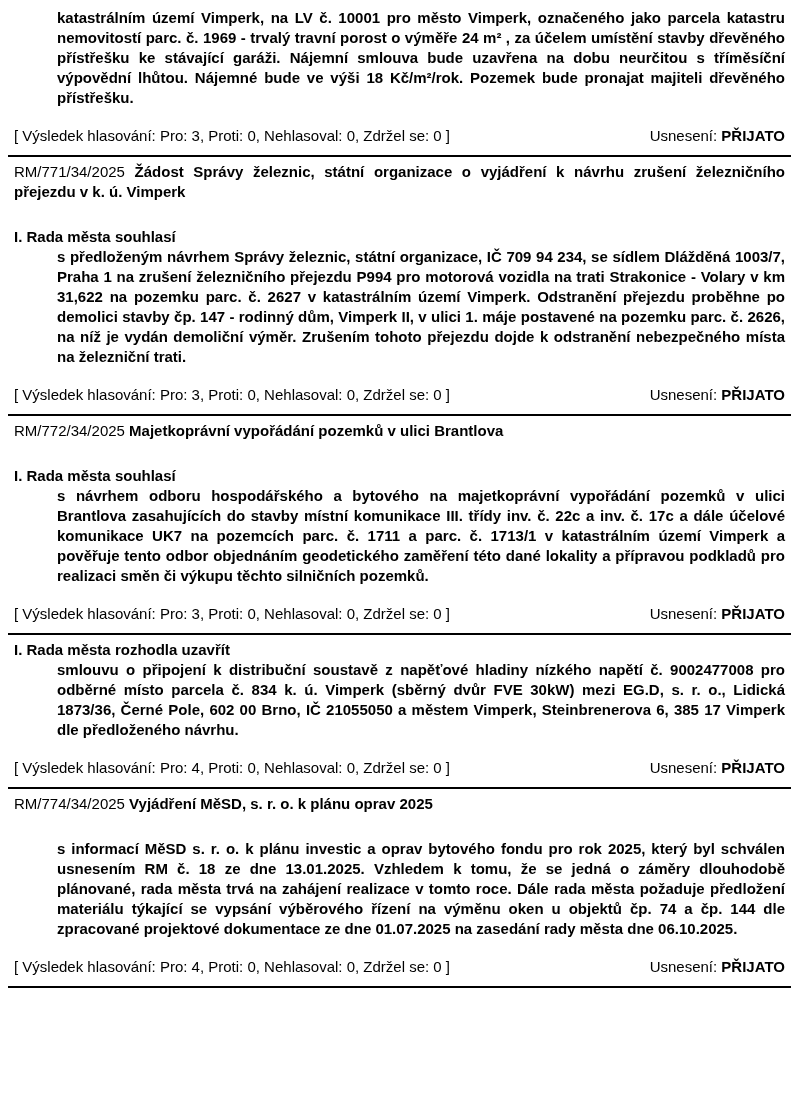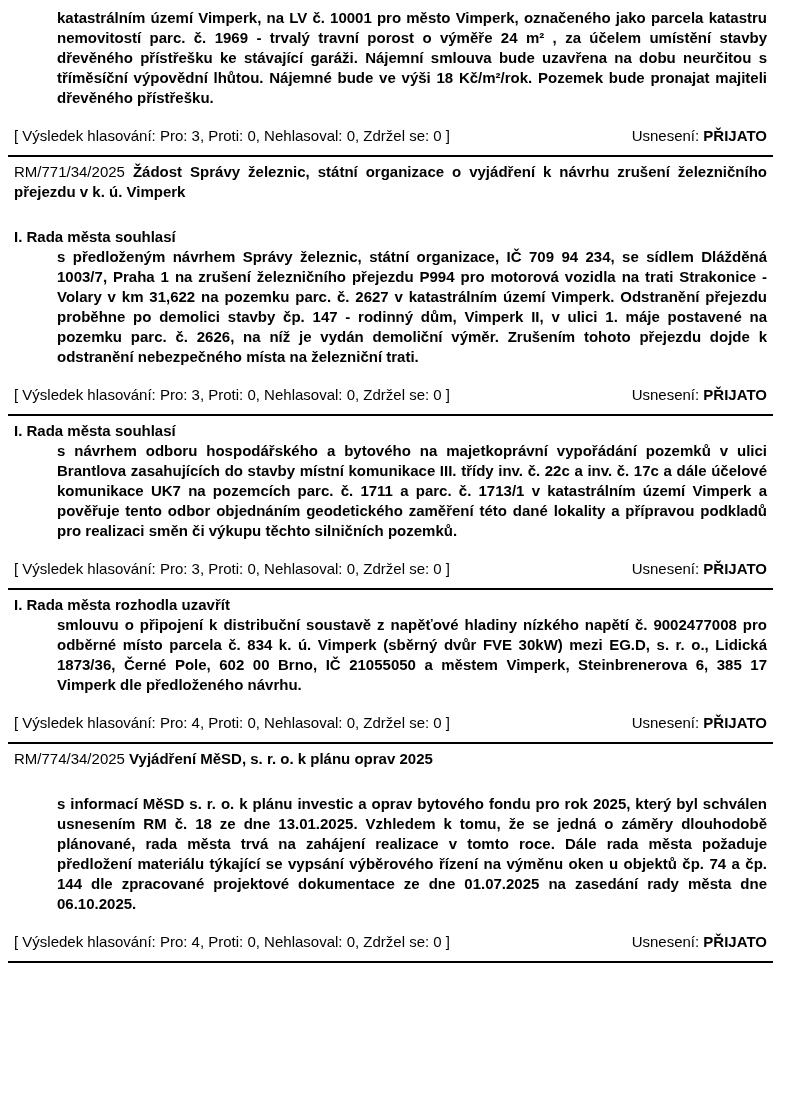--- a/index.html
+++ b/index.html
@@ -1,18 +1,18 @@
 <!DOCTYPE html>
 <html><head>
 <meta charset="utf-8">
 <style>
   html, body { margin: 0; padding: 0; background: #ffffff; }
   .page {
     width: 791px; height: 1100px; box-sizing: border-box;
-    padding: 8px 24px 0 14px;
+    padding: 8px 6px 0 14px;
     font-family: "Liberation Sans", sans-serif;
     font-size: 15px; line-height: 20px; color: #000;
     overflow: hidden; background: #ffffff;
   }
   p { margin: 0; }
   .body-para {
     text-align: justify; font-weight: bold;
     margin-left: 43px;
   }
   .section-title { text-align: justify; margin-bottom: 25px; }
@@ -50,20 +50,21 @@
     <p class="body-para">s předloženým návrhem Správy železnic, státní organizace, IČ 709 94 234, se sídlem Dlážděná 1003/7, Praha 1 na zrušení železničního přejezdu P994 pro motorová vozidla na trati Strakonice - Volary v km 31,622 na pozemku parc. č. 2627 v katastrálním území Vimperk. Odstranění přejezdu proběhne po demolici stavby čp. 147 - rodinný dům, Vimperk II, v ulici 1. máje postavené na pozemku parc. č. 2626, na níž je vydán demoliční výměr. Zrušením tohoto přejezdu dojde k odstranění nebezpečného místa na železniční trati.</p>
     <div class="vote-row">
       <span>[ Výsledek hlasování: Pro: 3, Proti: 0, Nehlasoval: 0, Zdržel se: 0 ]</span>
       <span><span>Usnesení:</span> <b>PŘIJATO</b></span>
     </div>
   </section>
 
   <hr class="rule">
 
   <section>
+    <p class="section-title"><span class="rm-number">RM/772/34/2025</span> <b>Majetkoprávní vypořádání pozemků v ulici Brantlova</b></p>
     <p class="section-heading">I. Rada města souhlasí</p>
     <p class="body-para">s návrhem odboru hospodářského a bytového na majetkoprávní vypořádání pozemků v ulici Brantlova zasahujících do stavby místní komunikace III. třídy inv. č. 22c a inv. č. 17c a dále účelové komunikace UK7 na pozemcích parc. č. 1711 a parc. č. 1713/1 v katastrálním území Vimperk a pověřuje tento odbor objednáním geodetického zaměření této dané lokality a přípravou podkladů pro realizaci směn či výkupu těchto silničních pozemků.</p>
     <div class="vote-row">
       <span>[ Výsledek hlasování: Pro: 3, Proti: 0, Nehlasoval: 0, Zdržel se: 0 ]</span>
       <span><span>Usnesení:</span> <b>PŘIJATO</b></span>
     </div>
   </section>
 
   <hr class="rule">
 

